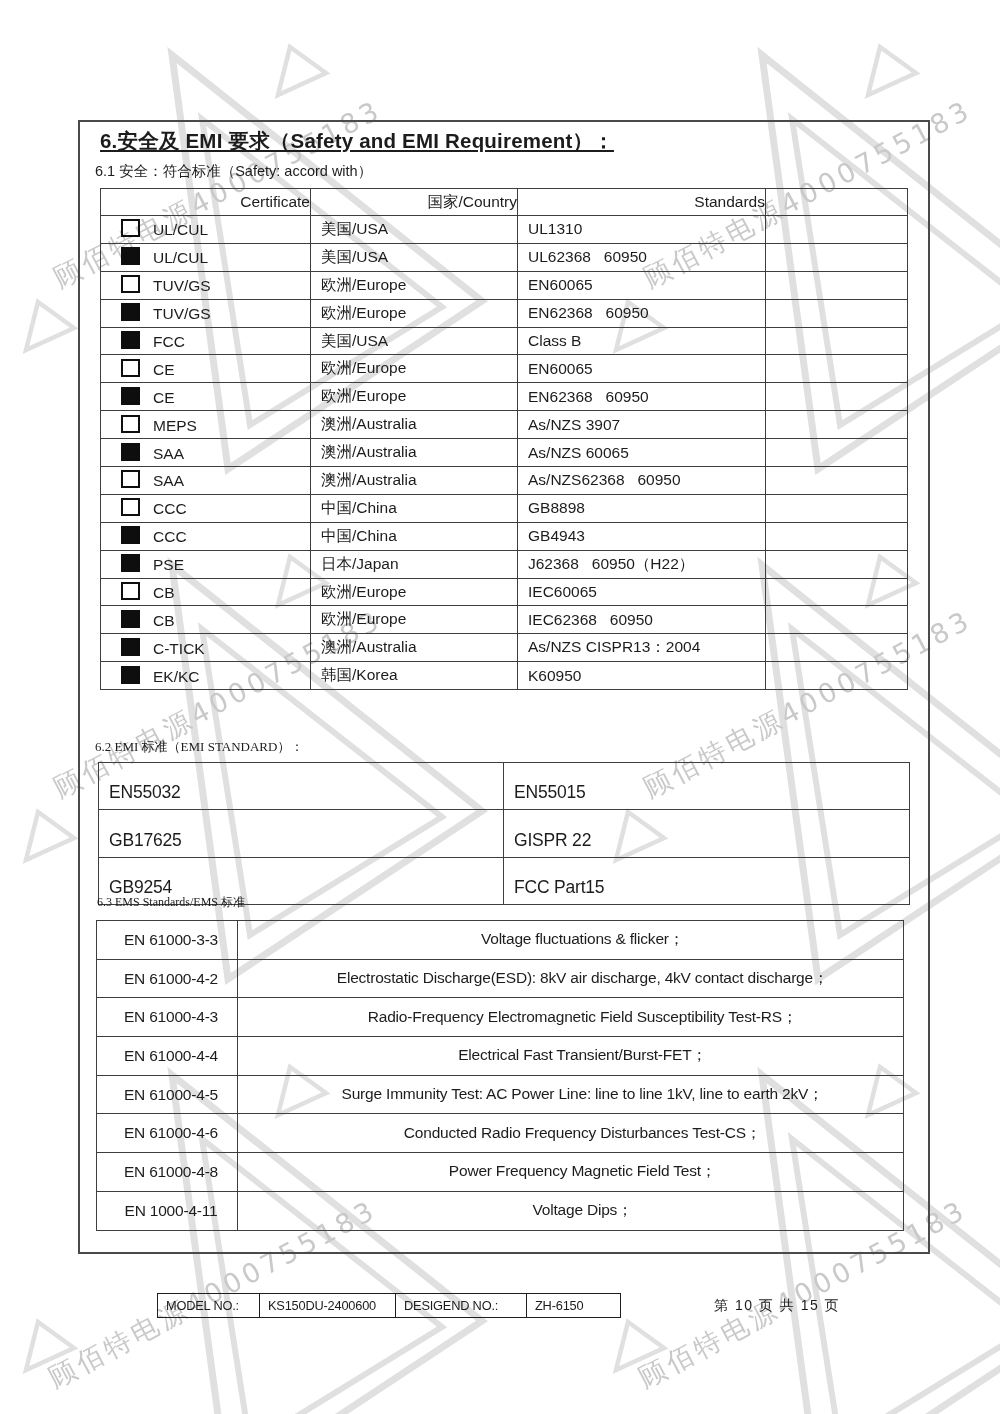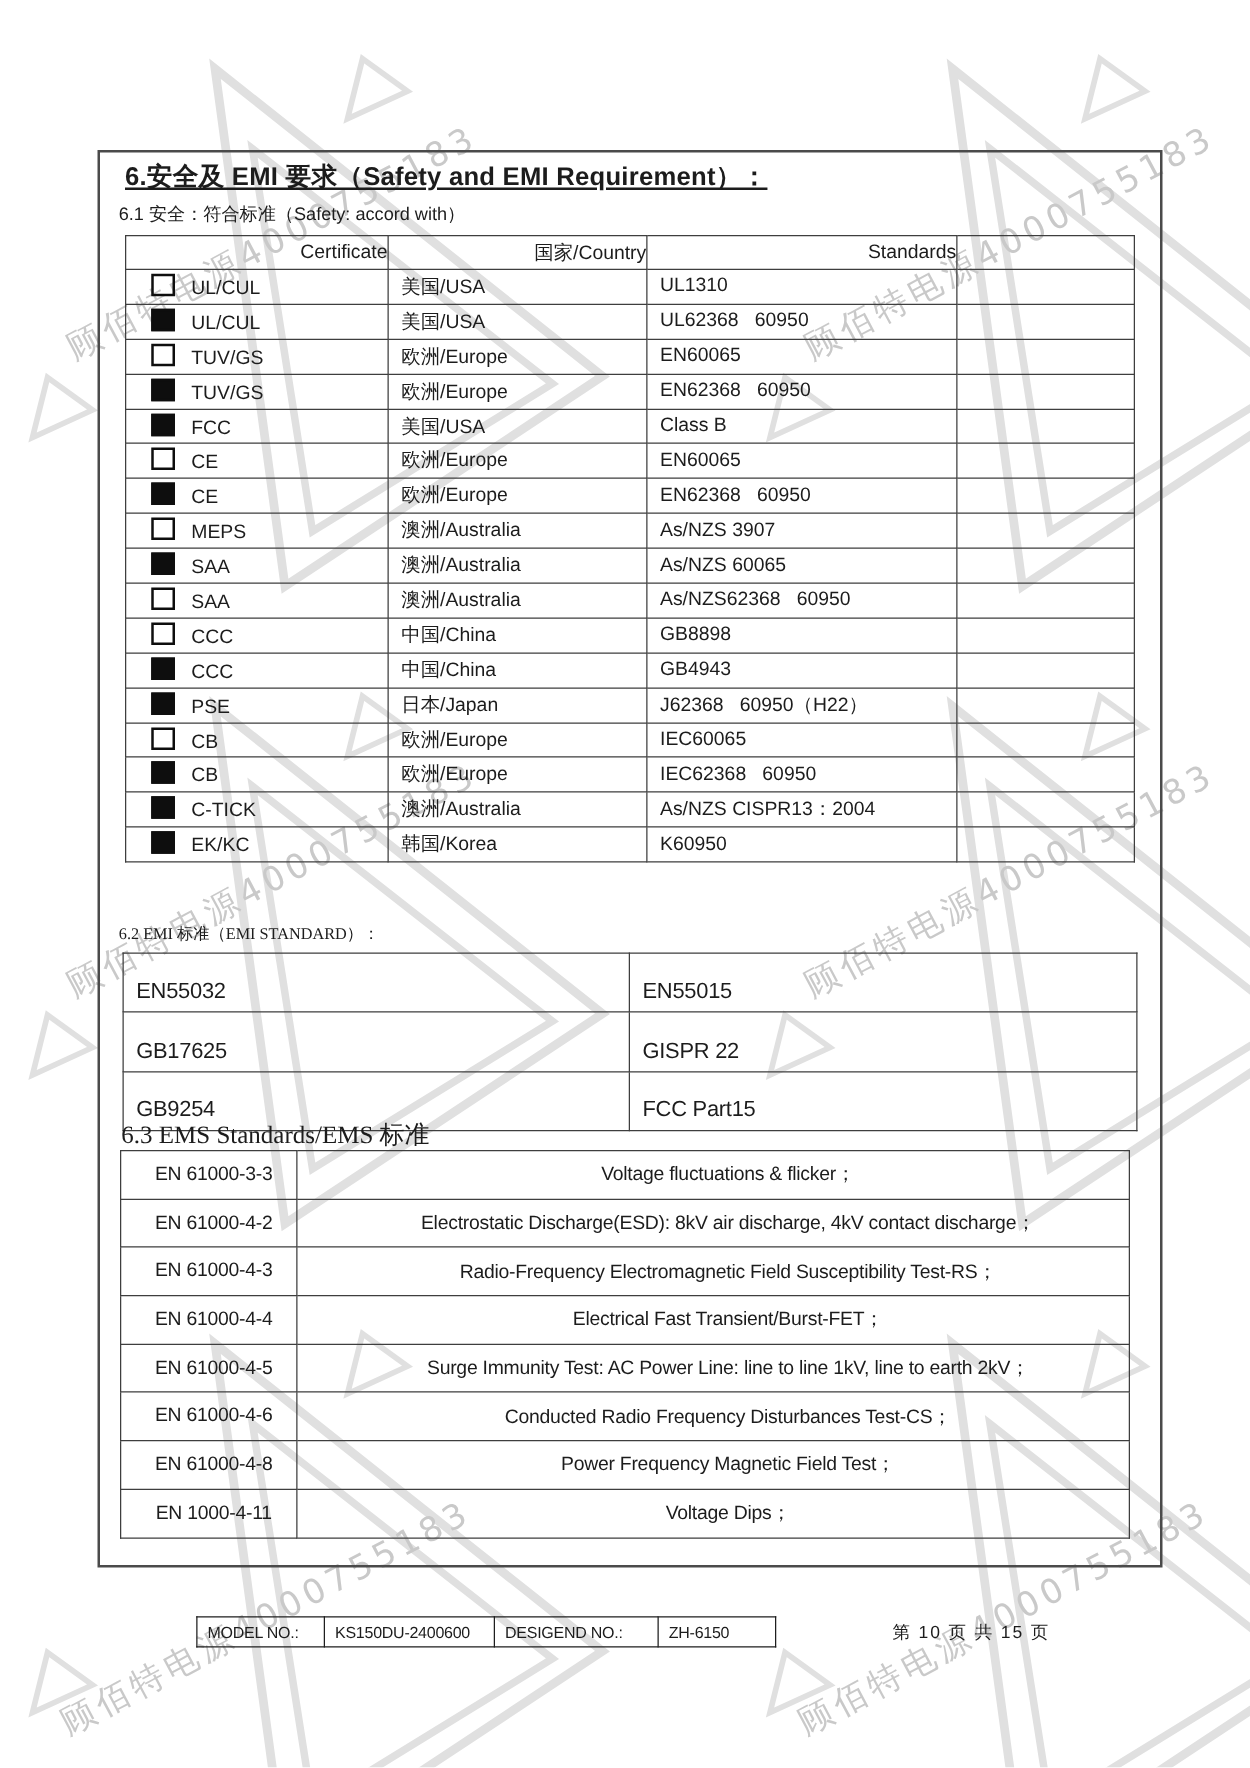--- a/index.html
+++ b/index.html
@@ -14,21 +14,21 @@
     position:absolute; left:78px; top:120px; width:848px; height:1130px;
     border:2px solid #4a4a4a; z-index:1; background:transparent;
   }
   .page-title {
     position:absolute; left:20px; top:5px; font-size:20.5px; font-weight:600;
     letter-spacing:0.2px; white-space:pre;text-decoration:underline;
   }
   .s61-heading { position:absolute; left:15px; top:40px; font-size:14.5px; white-space:pre; }
   .s62-heading { position:absolute; left:15px; top:616px; font-size:13px; white-space:pre;font-family:Liberation Serif, serif; }
   .s63-heading {
-    position:absolute; left:17px; top:772px; font-size:20px;
+    position:absolute; left:17px; top:772px; font-size:12px;
     font-family:"Liberation Serif","DejaVu Serif",serif; white-space:pre;
   }
 
   table { border-collapse:collapse; table-layout:fixed; position:absolute; background:transparent; }
   td, th { overflow:hidden; }
 
   .safety { left:20px; top:66px; width:807px; }
   .safety th, .safety td {
     border:1.5px solid #3e3e3e; font-weight:normal; text-align:left;
     font-size:15.5px; padding:0 0 0 10px;

